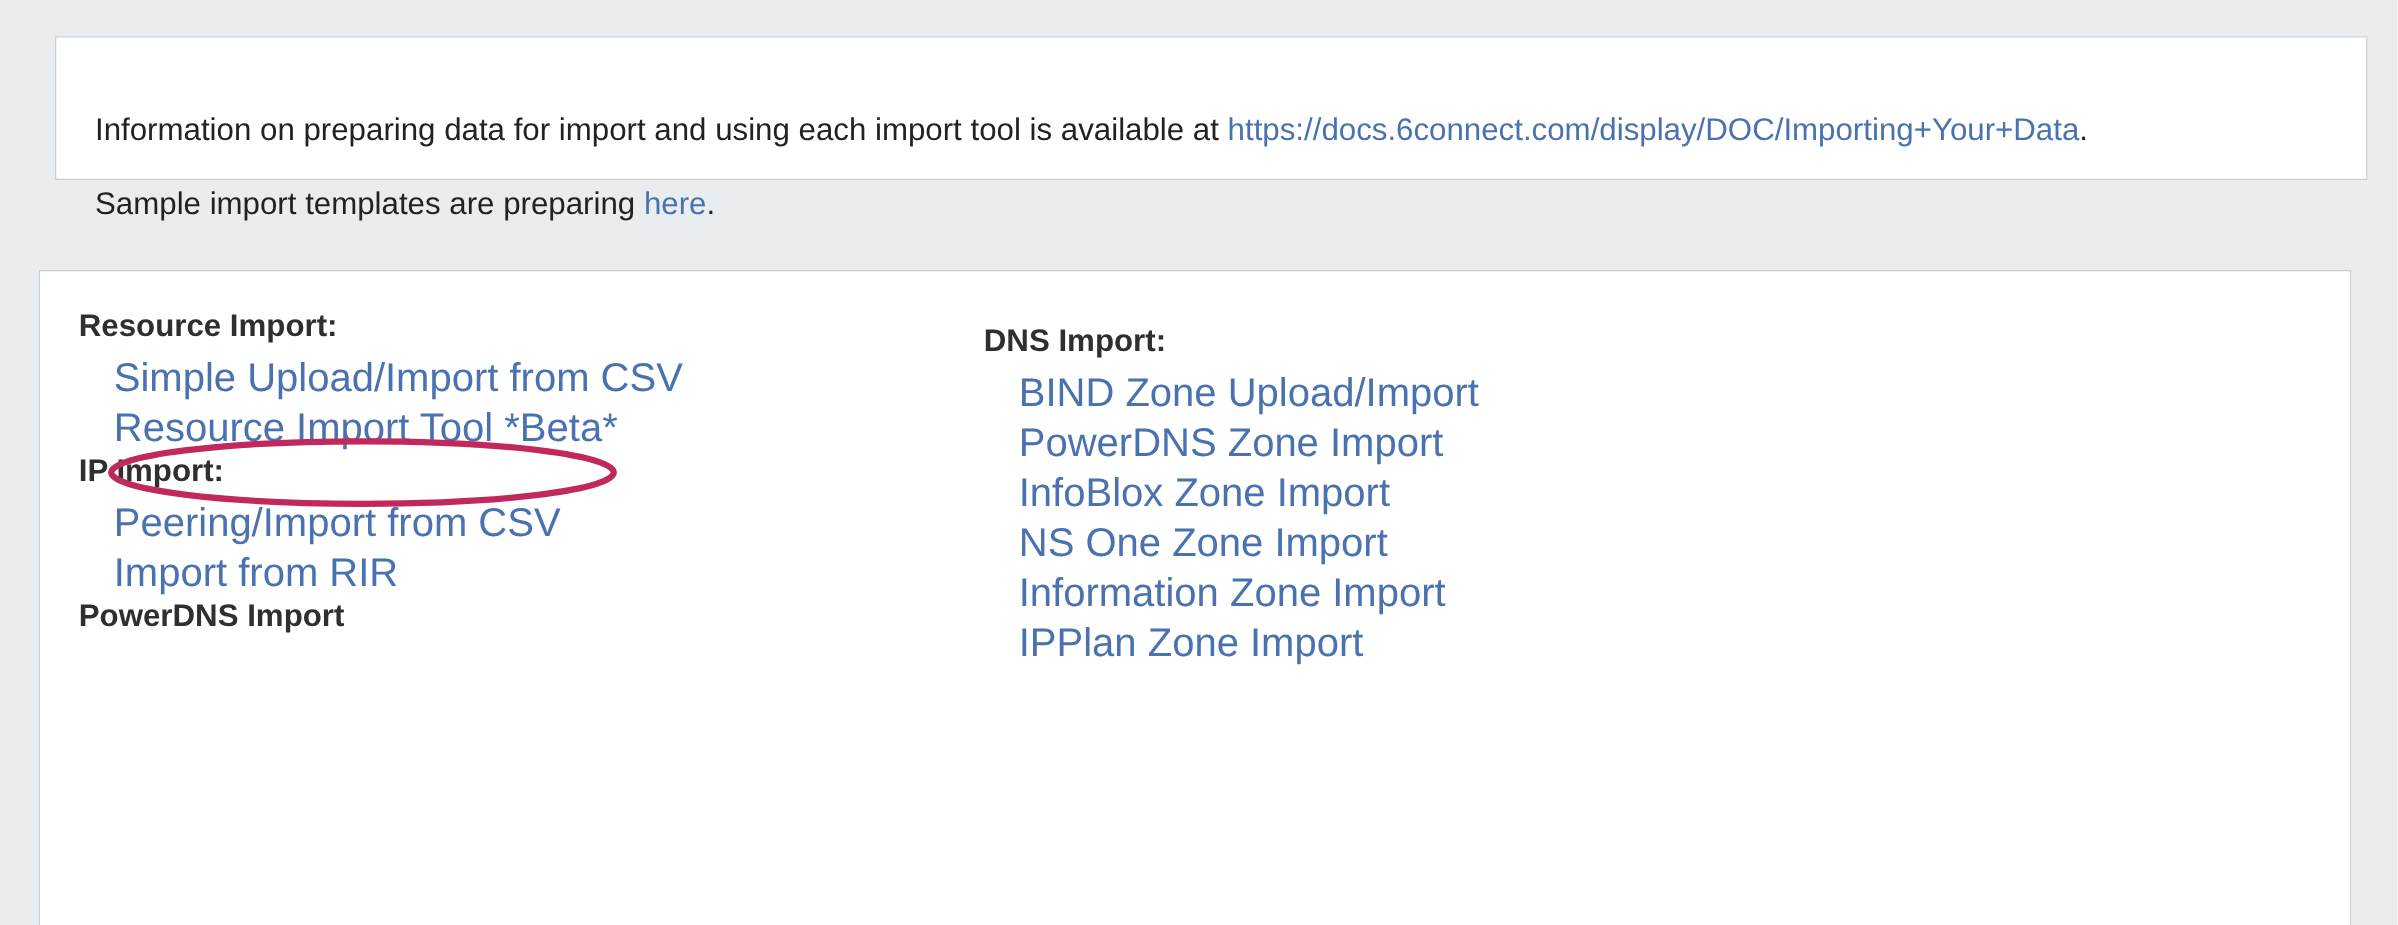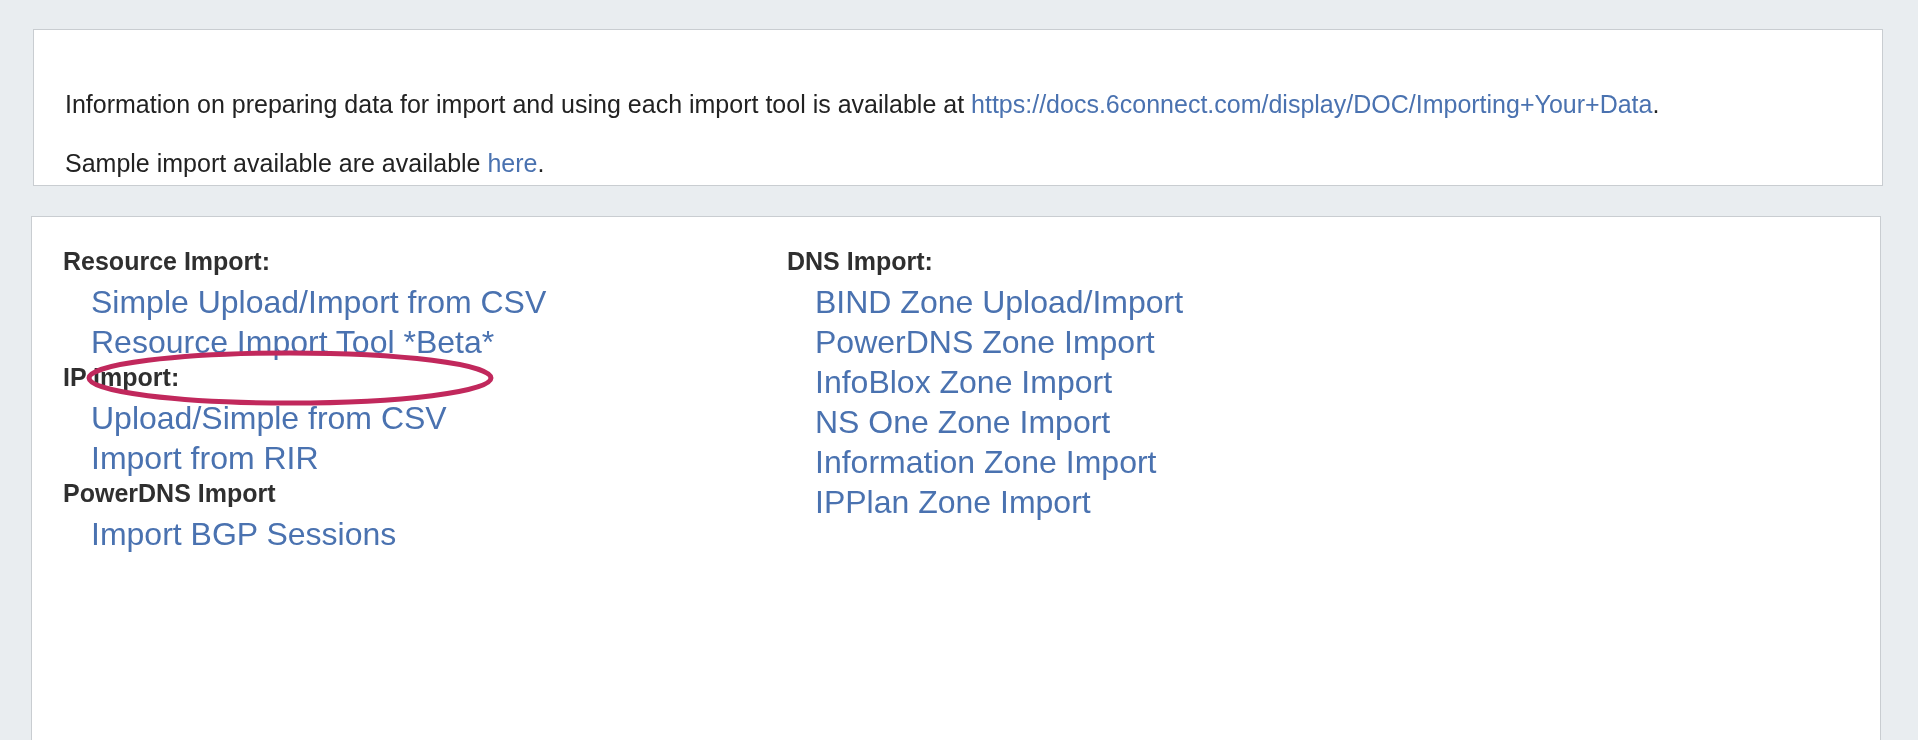--- a/index.html
+++ b/index.html
@@ -24,24 +24,24 @@
 
   
   .panel {
     position: absolute;
     background: #ffffff;
     border: 1px solid #c9cdd1;
     box-sizing: border-box;
   }
 
   #info-panel {
-    left: 33px;
+    left: 44px;
     top: 29px;
     width: 1850px;
-    height: 157px;
+    height: 115px;
   }
 
   #tools-panel {
     left: 31px;
     top: 216px;
     width: 1850px;
     height: 632px;
   }
 
   
@@ -62,21 +62,21 @@
     text-decoration: none;
     cursor: pointer;
   }
 
   
   .column {
     position: absolute;
     top: 0;
   }
   #col-left  { left: 31px;  width: 700px; }
-  #col-right { left: 755px; width: 700px; }
+  #col-right { left: 755px; width: 700px; margin-top: 12px; }
 
   .group { margin: 0; }
 
   .group-title {
     color: #2f2f2f;
     font-size: 25px;
     font-weight: bold;
     line-height: 30px;
     white-space: nowrap;
   }
@@ -129,50 +129,47 @@
 
 <div class="page">
 
   <div class="panel" id="info-panel">
 
     <div class="info-line" id="info-line-1">
       <span>Information on preparing data for import and using each import tool is available at </span><a class="link" href="#">https://docs.6connect.com/display/DOC/Importing+Your+Data</a><span>.</span>
     </div>
 
     <div class="info-line" id="info-line-2">
-      <span>Sample import available are available </span><a class="link" href="#">here</a><span>.</span>
+      <span>Sample import templates are preparing </span><a class="link" href="#">here</a><span>.</span>
     </div>
 
   </div>
 
   <div class="panel" id="tools-panel">
 
     <div class="column" id="col-left" style="top:29px;">
 
       <div class="group">
         <div class="group-title">Resource Import:</div>
         <ul class="group-links">
           <li><a href="#">Simple Upload/Import from CSV</a></li>
           <li><a href="#">Resource Import Tool *Beta*</a></li>
         </ul>
       </div>
 
       <div class="group">
         <div class="group-title">IP Import:</div>
         <ul class="group-links">
-          <li><a href="#">Upload/Simple from CSV</a></li>
+          <li><a href="#">Peering/Import from CSV</a></li>
           <li><a href="#">Import from RIR</a></li>
         </ul>
       </div>
 
       <div class="group">
         <div class="group-title">PowerDNS Import</div>
-        <ul class="group-links">
-          <li><a href="#">Import BGP Sessions</a></li>
-        </ul>
       </div>
 
       <svg id="highlight-ellipse" viewBox="0 0 410 56">
         <ellipse cx="205" cy="28" rx="201" ry="25"></ellipse>
       </svg>
 
     </div>
 
     <div class="column" id="col-right" style="top:29px;">
 

